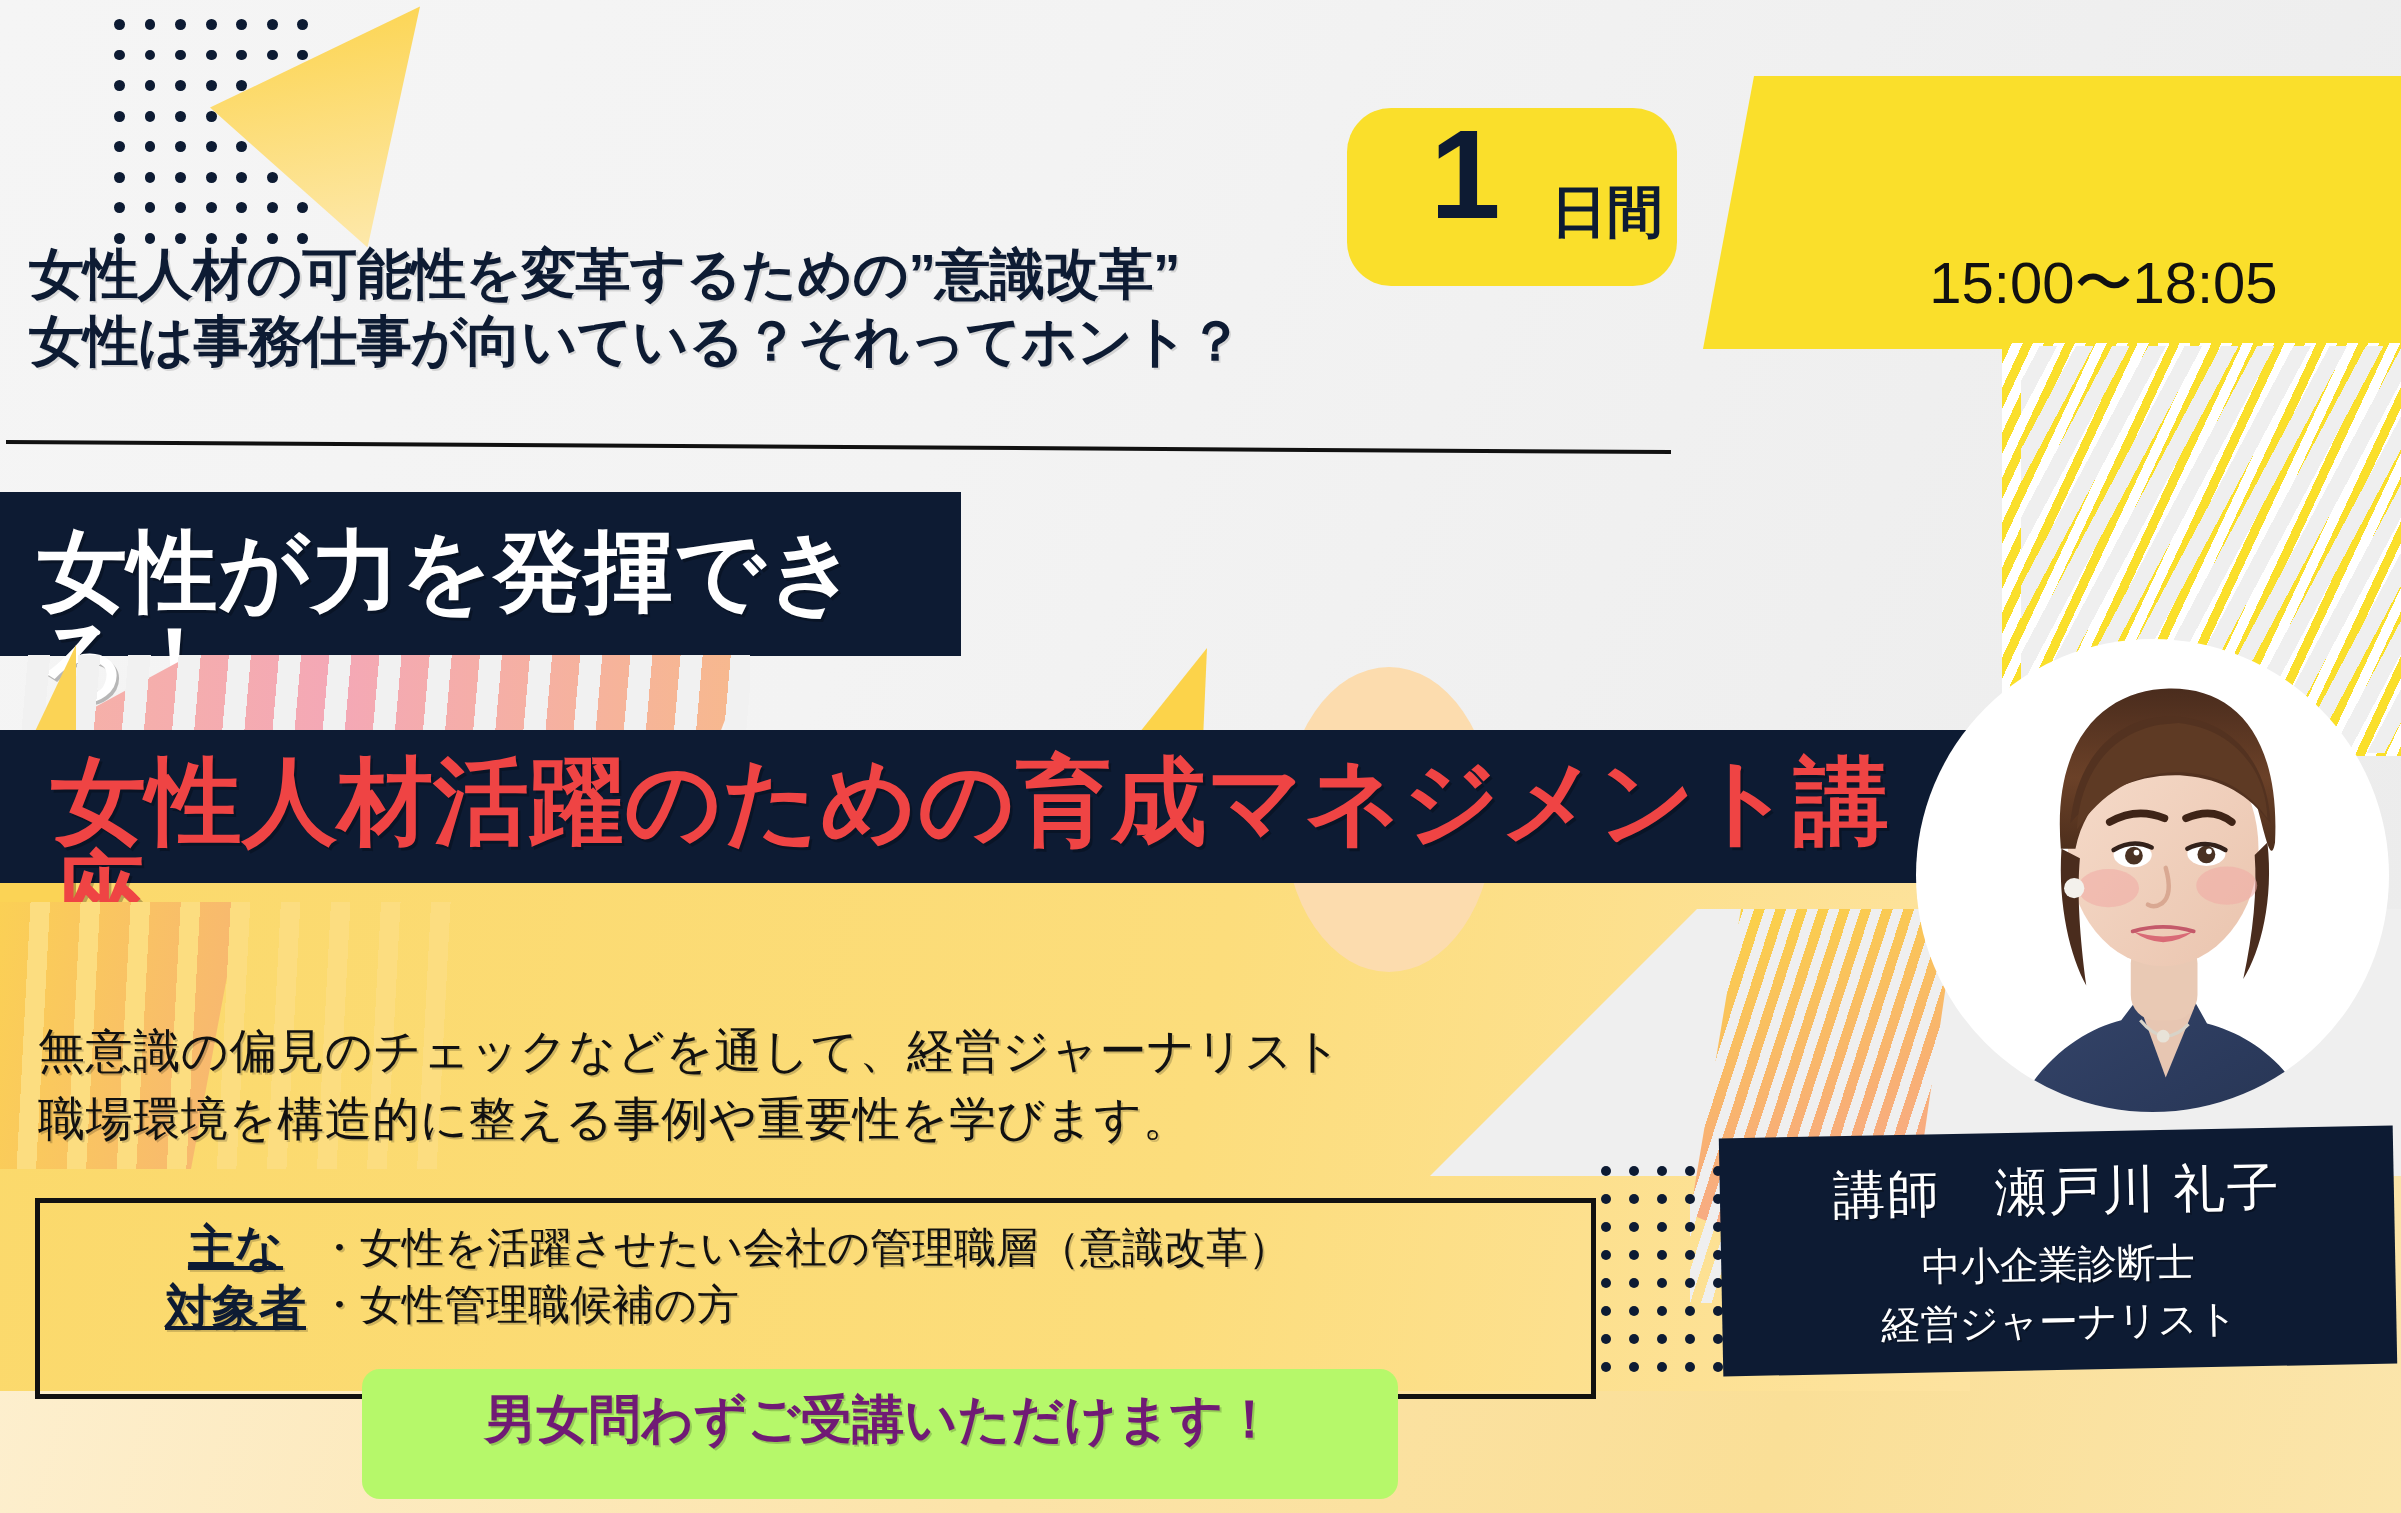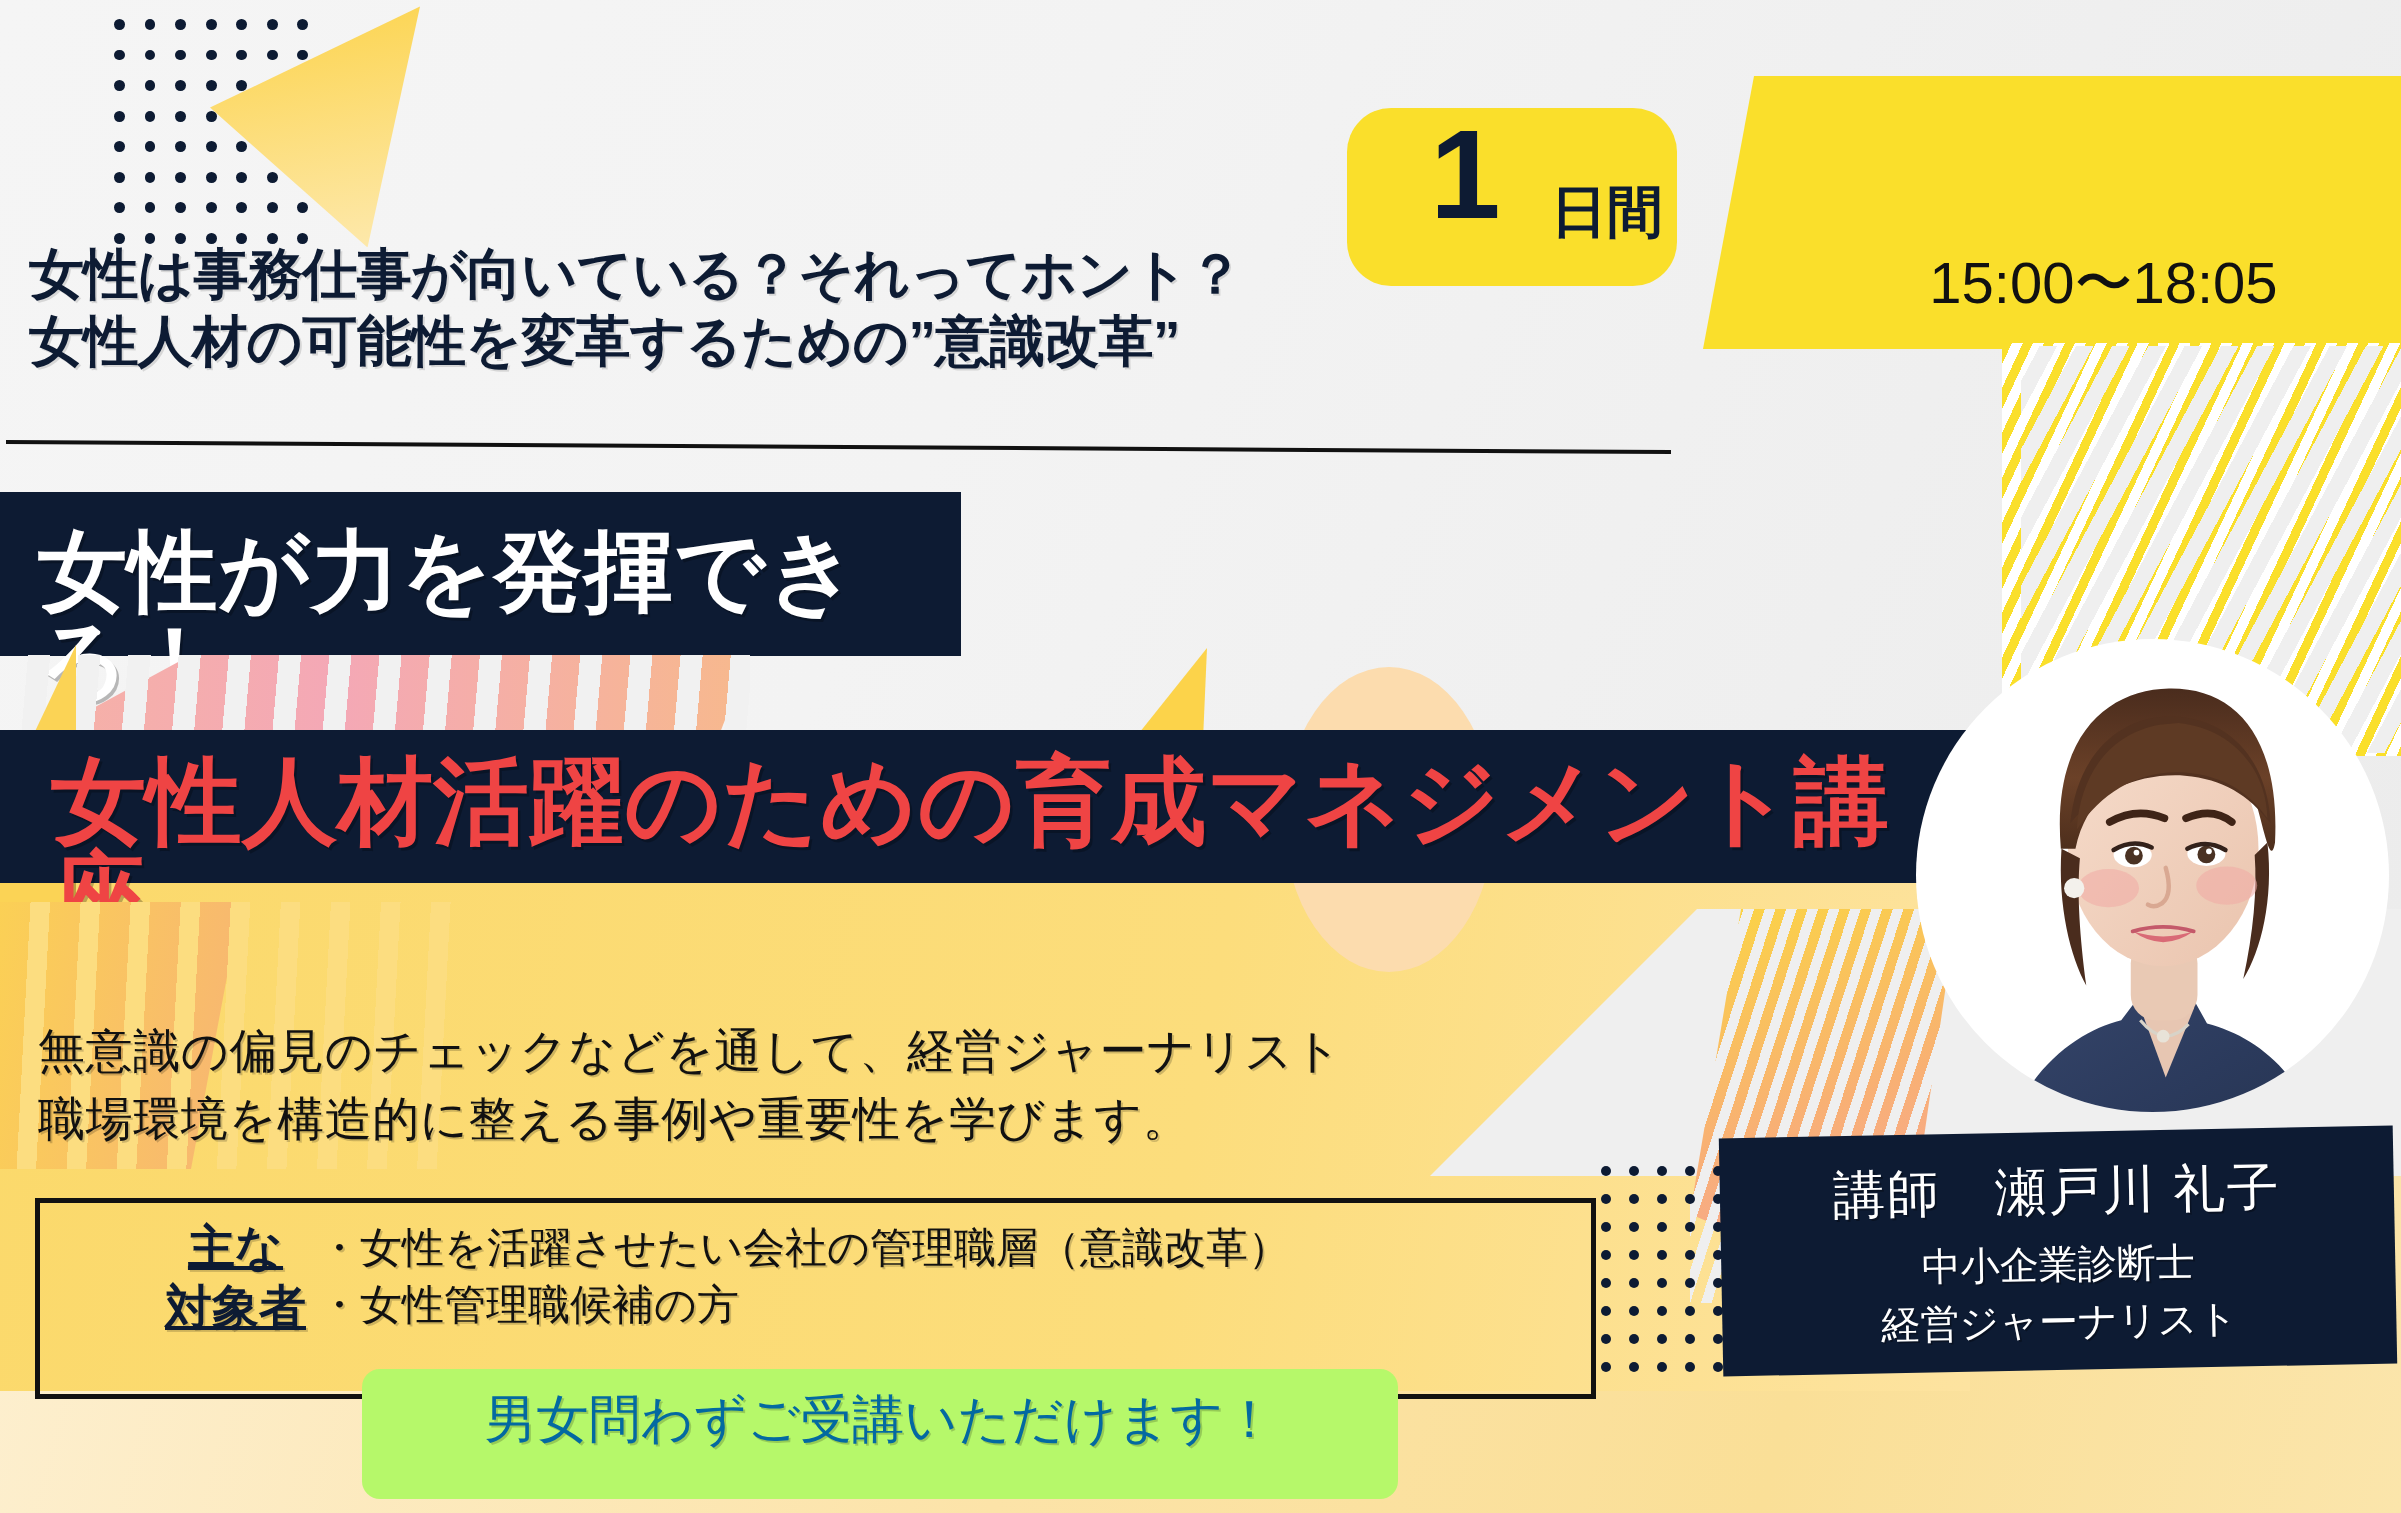--- a/index.html
+++ b/index.html
@@ -190,21 +190,21 @@
     color:#111;font-size:42px;line-height:1.35;
     text-shadow:1.9px 1.9px 0 rgba(0,0,0,.18);
   }
   .green-box{
     position:absolute;left:362px;top:1369px;width:1036px;height:130px;
     background:#b6f86a;border-radius:18px;
   }
   .green-box .txt{
     position:absolute;left:50%;top:24px;transform:translateX(-50%);
     white-space:nowrap;
-    color:#0369a1;font-size:52px;font-weight:normal;line-height:1;
+    color:#701a75;font-size:52px;font-weight:bold;line-height:1;
     text-shadow:1.9px 1.9px 0 rgba(0,0,0,.18);
   }
   .instructor-box{
     position:absolute;left:1721px;top:1132px;width:674px;height:238px;
     background:#0d1b33;
     transform:rotate(-1.1deg);
   }
   .instructor-box .ln{
     color:#ffffff;text-align:center;width:100%;
     position:absolute;left:0;line-height:1;
@@ -288,22 +288,22 @@
   <div class="time">15:00〜18:05</div>
 
   <div class="badge-1day"></div>
   <div class="num-1">1</div>
   <div class="lbl-nichikan">日間</div>
 
   <div class="stripe-tri-right"></div>
   <div class="stripes-a"></div>
 
   <div class="headline">
+    <div>女性人材の可能性を変革するための”意識改革”</div>
     <div>女性は事務仕事が向いている？それってホント？</div>
-    <div>女性人材の可能性を変革するための”意識改革”</div>
   </div>
   <div class="divider"></div>
 
   <div class="navy-bar-1">
     <div class="txt">女性が力を発揮できる！</div>
   </div>
 
   <div class="stripe-coral-base"></div>
   <div class="stripe-coral"></div>
 

